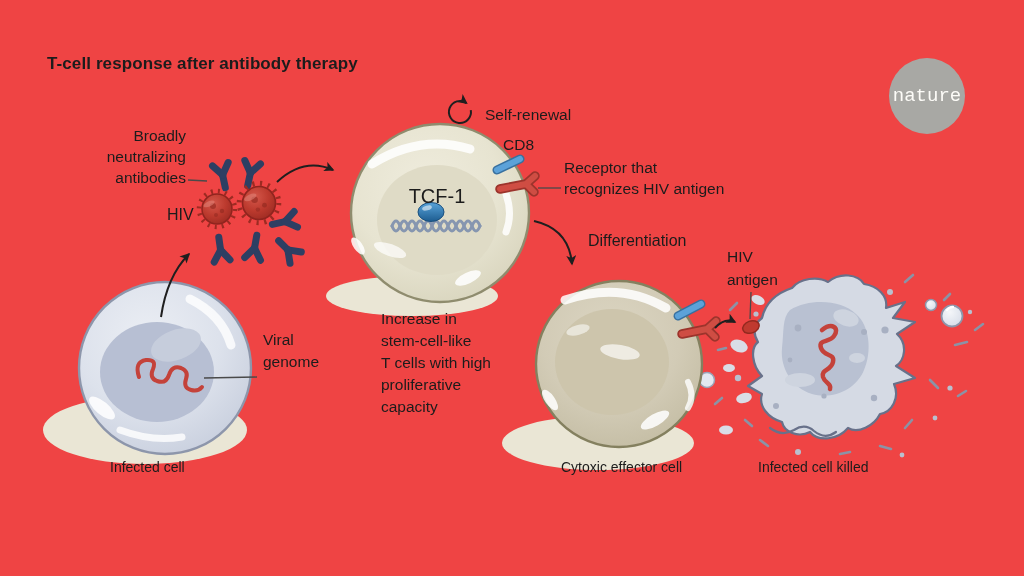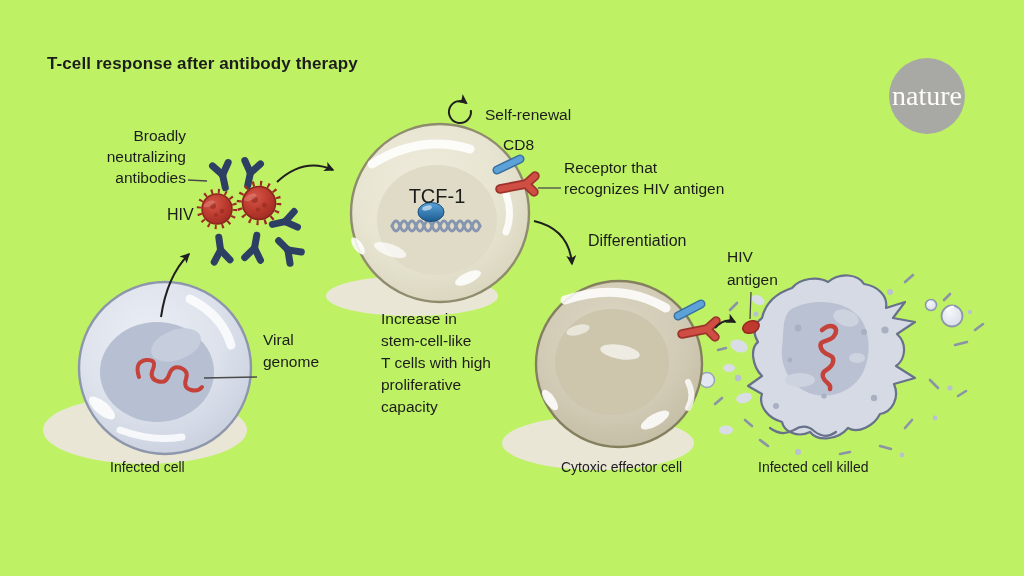--- a/index.html
+++ b/index.html
@@ -1,37 +1,37 @@
 <!DOCTYPE html>
 <html><head>
 <meta charset="utf-8">
 <style>
   html,body{margin:0;padding:0;}
   body{background:#f2efe4;font-family:"Liberation Sans","DejaVu Sans",sans-serif;}
-  .canvas{position:relative;width:1024px;height:576px;background:#bef264;overflow:hidden;}
+  .canvas{position:relative;width:1024px;height:576px;background:#ef4444;overflow:hidden;}
   .art{position:absolute;left:0;top:0;}
   .txt{position:absolute;color:#1c1c1c;font-size:15.5px;line-height:21px;white-space:pre-line;}
   .title{left:47px;top:53px;font-size:17px;font-weight:700;letter-spacing:.1px;}
   .bnab{left:58px;top:125px;width:128px;text-align:right;}
   .hiv-lab{left:167px;top:204px;font-size:16px;}
   .selfrenew{left:485px;top:104px;}
   .cd8{left:503px;top:134px;}
   .receptor{left:564px;top:157px;}
   .tcf1{left:406px;top:186px;width:62px;text-align:center;font-size:20px;}
   .diff{left:558px;top:230px;font-size:16px;margin-left:30px;}
   .vgenome{left:263px;top:329px;line-height:22px;}
   .increase{left:368px;top:308px;line-height:22px;margin-left:13px;}
   .hivantigen{left:727px;top:245px;line-height:23px;}
   .cap{font-size:14px;}
   .infcap{left:110px;top:457px;}
   .effcap{left:527px;top:457px;margin-left:34px;}
   .killcap{left:758px;top:457px;}
   .logo{position:absolute;left:889px;top:58px;width:76px;height:76px;border-radius:50%;
         background:#a8a8a4;display:flex;align-items:center;justify-content:center;}
-  .logo span{color:#fdfcf8;font-family:Liberation Serif, serif;font-size:28px;}
+  .logo span{color:#fdfcf8;font-family:Liberation Mono, monospace;font-size:19px;}
 </style>
 </head>
 <body>
 
 <div class="canvas">
 
 <svg class="art" width="1024" height="576" viewBox="0 0 1024 576">
   <defs>
     <radialGradient id="gc1" cx="40%" cy="33%" r="75%">
       <stop offset="0%" stop-color="#ebeef4"></stop>

